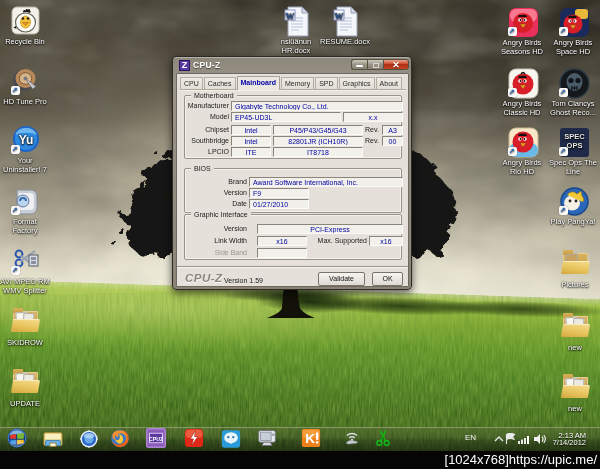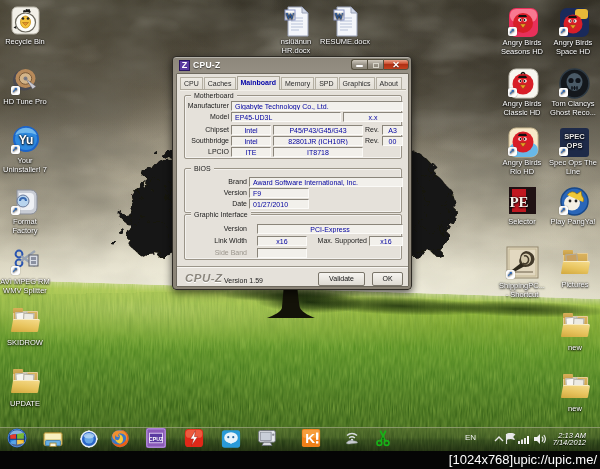--- a/index.html
+++ b/index.html
@@ -301,24 +301,24 @@
     <svg style="position:absolute; right:70px; top:7px;" width="12" height="10" viewBox="0 0 12 10">
       <rect x="0" y="7" width="2" height="3" fill="#e8e8e8"></rect>
         <rect x="3" y="5.5" width="2" height="4.5" fill="#e8e8e8"></rect>
       <rect x="6" y="4" width="2" height="6" fill="#e8e8e8"></rect>
         <rect x="9" y="2" width="2" height="8" fill="#fff"></rect>
     </svg>
     <svg style="position:absolute; right:54px; top:6px;" width="13" height="12" viewBox="0 0 13 12">
       <path d="M1,4 h3 l3,-3 v10 l-3,-3 h-3 z" fill="#f0f0f0"></path>
       <path d="M9,3.5 a4,4 0 0 1 0,5 M10.8,2 a6.5,6.5 0 0 1 0,8" fill="none" stroke="#f0f0f0" stroke-width="1.2"></path>
     </svg>
-    <div style="position:absolute; right:14px; top:5px; text-align:right; font-size:7.5px; line-height:7px; color:#fff; text-shadow:0 1px 1px #000;font-style:italic;">2:13 AM<br>7/14/2012</div>
+    <div style="position:absolute; right:14px; top:5px; text-align:right; font-size:7.5px; line-height:7px; color:#fff; text-shadow:0 1px 1px #000;">2:13 AM<br>7/14/2012</div>
   </div>
   <div id="blackbar">
-      <span>[1024x768]upic://upic.me/</span>
+      <span>[1024x768]https://upic.me/</span>
     </div>
 
   <div class="dicon" style="left:-5px; top:6px;">
     <div class="ig">
         <svg width="29" height="29" viewBox="0 0 29 29">
       <rect x="1" y="1" width="27" height="27" rx="5" fill="#f2f0e8" stroke="#b8b4a8"></rect>
       <ellipse cx="14.5" cy="16.5" rx="10" ry="9.5" fill="#fdfdf8" stroke="#6a675c" stroke-width="1.2"></ellipse>
       <path d="M5,20 l-2.5,1.5 l3,1.5 z" fill="#1a1a16"></path>
       <ellipse cx="14.5" cy="16" rx="5" ry="6" fill="#f4c23a" stroke="#c89018" stroke-width=".8"></ellipse>
       <path d="M11.5,16.5 h6 l-3,3 z" fill="#e8932a" stroke="#9a5d10" stroke-width=".5"></path>
@@ -477,45 +477,20 @@
       <circle cx="12" cy="12" r="1.8" fill="#fff"></circle>
           <circle cx="17" cy="12" r="1.8" fill="#fff"></circle>
       <circle cx="12.5" cy="12" r="0.9" fill="#111"></circle>
           <circle cx="16.5" cy="12" r="0.9" fill="#111"></circle>
       <path d="M12,16 l6,0 l-3,4 z" fill="#f0a028" stroke="#7a4a08" stroke-width=".5"></path>
       <path d="M10,9 h9 l-1,-2.2 h-7 z" fill="#111"></path>
     </svg>
         <div class="sc"></div>
       </div>
     Angry Birds<br>Rio HD
-  </div>
-  <div class="dicon" style="left:492px; top:186px;">
-    <div class="ig">
-        <svg width="29" height="29" viewBox="0 0 29 29">
-      <rect x="1" y="1" width="27" height="27" fill="#201214"></rect>
-      <rect x="4" y="3" width="14" height="23" fill="#c01820"></rect>
-      <text x="11" y="21" font-size="15" font-weight="bold" text-anchor="middle" fill="#f4f0e8" font-family="Liberation Serif">PE</text>
-    </svg>
-      </div>
-    Selector
-  </div>
-  <div class="dicon" style="left:492px; top:246px;">
-    <div class="ig" style="width:33px;height:33px;">
-        <svg width="33" height="33" viewBox="0 0 33 33">
-      <rect x="1" y="1" width="31" height="31" fill="#e2d8c0" stroke="#94886c"></rect>
-      <rect x="3" y="3" width="27" height="27" fill="none" stroke="#c4b894" stroke-width="1"></rect>
-      <path d="M20,5 a9,8 0 1 1 -1,16 a6,6 0 0 1 -5,-9 a8,8 0 0 1 6,-7" fill="#433a2a"></path>
-      <ellipse cx="20" cy="13" rx="5" ry="5.5" fill="#d4c9ac"></ellipse>
-      <path d="M18,10 a3.5,4 0 1 1 -1,7" fill="none" stroke="#433a2a" stroke-width="1.6"></path>
-      <path d="M6,24 l9,-7 l3,3.5 l-10,5.5 z" fill="#2e281c"></path>
-      <path d="M5,26 h22" stroke="#6a5f48" stroke-width="1"></path>
-    </svg>
-        <div class="sc"></div>
-      </div>
-    ShippingPC...<br>- Shortcut
   </div>
 
   <div class="dicon" style="left:543px; top:7px;">
     <div class="ig">
         <svg width="31" height="31" viewBox="0 0 31 31">
       <rect x="1" y="1" width="29" height="29" rx="7" fill="#1a2a5a"></rect>
       <rect x="16" y="2" width="13" height="10" rx="3" fill="#e8b838"></rect>
       <circle cx="14" cy="17" r="9.5" fill="#d81e28"></circle>
       <circle cx="11" cy="14" r="1.7" fill="#fff"></circle>
           <circle cx="16" cy="14" r="1.7" fill="#fff"></circle>

